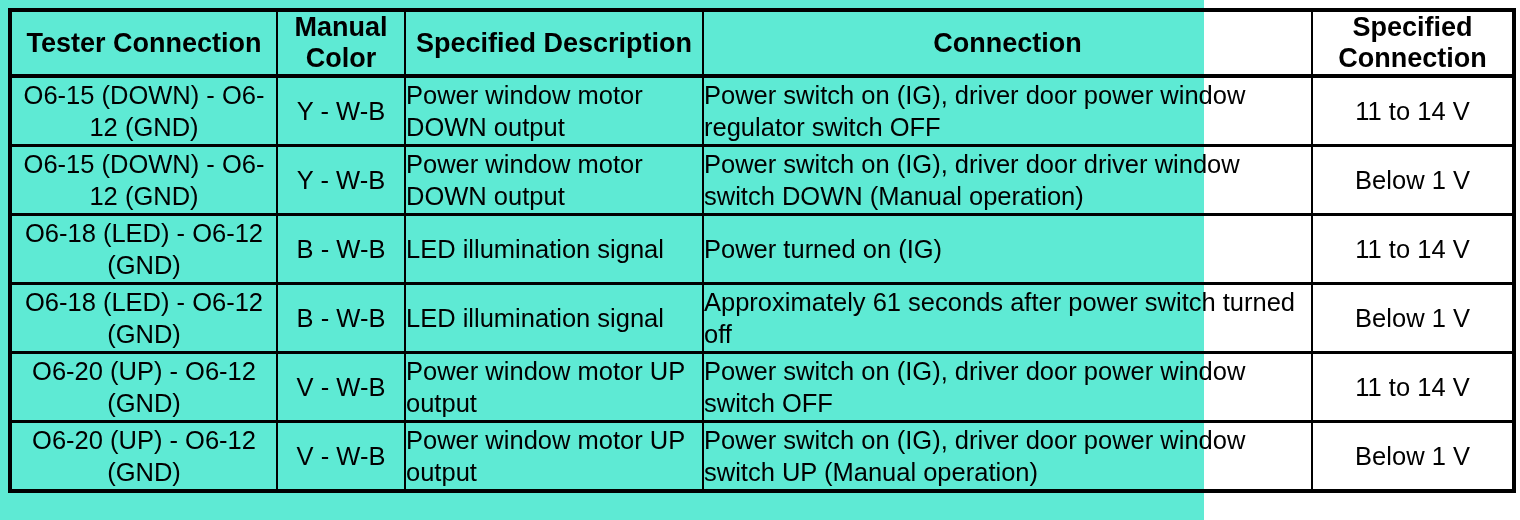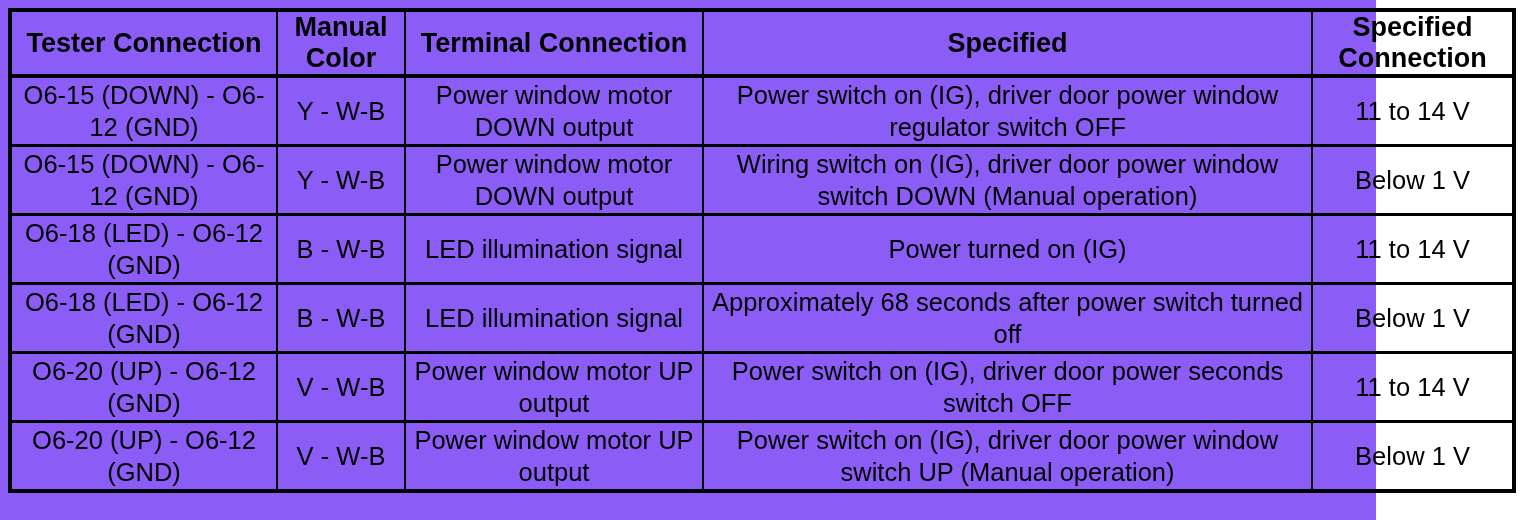--- a/index.html
+++ b/index.html
@@ -6,23 +6,23 @@
     margin: 0;
     padding: 0;
     background: #ffffff;
     width: 1520px;
     height: 520px;
     font-family: "Liberation Sans", sans-serif;
     color: #000000;
   }
   .page {
     position: relative;
-    width: 1376px;
+    width: 1204px;
     height: 520px;
-    background: #8b5cf6;
+    background: #5eead4;
   }
   table.spec {
     position: absolute;
     left: 8px;
     top: 8px;
     width: 1504px;
     border-collapse: collapse;
     table-layout: fixed;
     border: 4px solid #000000;
   }
@@ -47,79 +47,79 @@
     line-height: 32px;
     vertical-align: middle;
     height: 66px;
     padding: 0;
   }
   td.cell-center {
     text-align: center;
     padding: 0 2px;
   }
   td.cell-left {
-    text-align: center;
+    text-align: left;
     padding: 0 4px 0 6px;
   }
 </style>
 </head>
 <body>
 
 <div class="page">
   <table class="spec">
     <colgroup>
       <col style="width:267px">
       <col style="width:128px">
       <col style="width:298px">
       <col style="width:609px">
       <col style="width:202px">
     </colgroup>
     <thead>
       <tr>
         <th>Tester Connection</th>
         <th>Manual Color</th>
-        <th>Terminal Connection</th>
-        <th>Specified</th>
+        <th>Specified Description</th>
+        <th>Connection</th>
         <th>Specified Connection</th>
       </tr>
     </thead>
     <tbody>
       <tr>
         <td class="cell-center">O6-15 (DOWN) - O6-12 (GND)</td>
         <td class="cell-center">Y - W-B</td>
         <td class="cell-left">Power window motor DOWN output</td>
         <td class="cell-left">Power switch on (IG), driver door power window regulator switch OFF</td>
         <td class="cell-center">11 to 14 V</td>
       </tr>
       <tr>
         <td class="cell-center">O6-15 (DOWN) - O6-12 (GND)</td>
         <td class="cell-center">Y - W-B</td>
         <td class="cell-left">Power window motor DOWN output</td>
-        <td class="cell-left">Wiring switch on (IG), driver door power window switch DOWN (Manual operation)</td>
+        <td class="cell-left">Power switch on (IG), driver door driver window switch DOWN (Manual operation)</td>
         <td class="cell-center">Below 1 V</td>
       </tr>
       <tr>
         <td class="cell-center">O6-18 (LED) - O6-12 (GND)</td>
         <td class="cell-center">B - W-B</td>
         <td class="cell-left">LED illumination signal</td>
         <td class="cell-left">Power turned on (IG)</td>
         <td class="cell-center">11 to 14 V</td>
       </tr>
       <tr>
         <td class="cell-center">O6-18 (LED) - O6-12 (GND)</td>
         <td class="cell-center">B - W-B</td>
         <td class="cell-left">LED illumination signal</td>
-        <td class="cell-left">Approximately 68 seconds after power switch turned off</td>
+        <td class="cell-left">Approximately 61 seconds after power switch turned off</td>
         <td class="cell-center">Below 1 V</td>
       </tr>
       <tr>
         <td class="cell-center">O6-20 (UP) - O6-12 (GND)</td>
         <td class="cell-center">V - W-B</td>
         <td class="cell-left">Power window motor UP output</td>
-        <td class="cell-left">Power switch on (IG), driver door power seconds switch OFF</td>
+        <td class="cell-left">Power switch on (IG), driver door power window switch OFF</td>
         <td class="cell-center">11 to 14 V</td>
       </tr>
       <tr>
         <td class="cell-center">O6-20 (UP) - O6-12 (GND)</td>
         <td class="cell-center">V - W-B</td>
         <td class="cell-left">Power window motor UP output</td>
         <td class="cell-left">Power switch on (IG), driver door power window switch UP (Manual operation)</td>
         <td class="cell-center">Below 1 V</td>
       </tr>
     </tbody>

